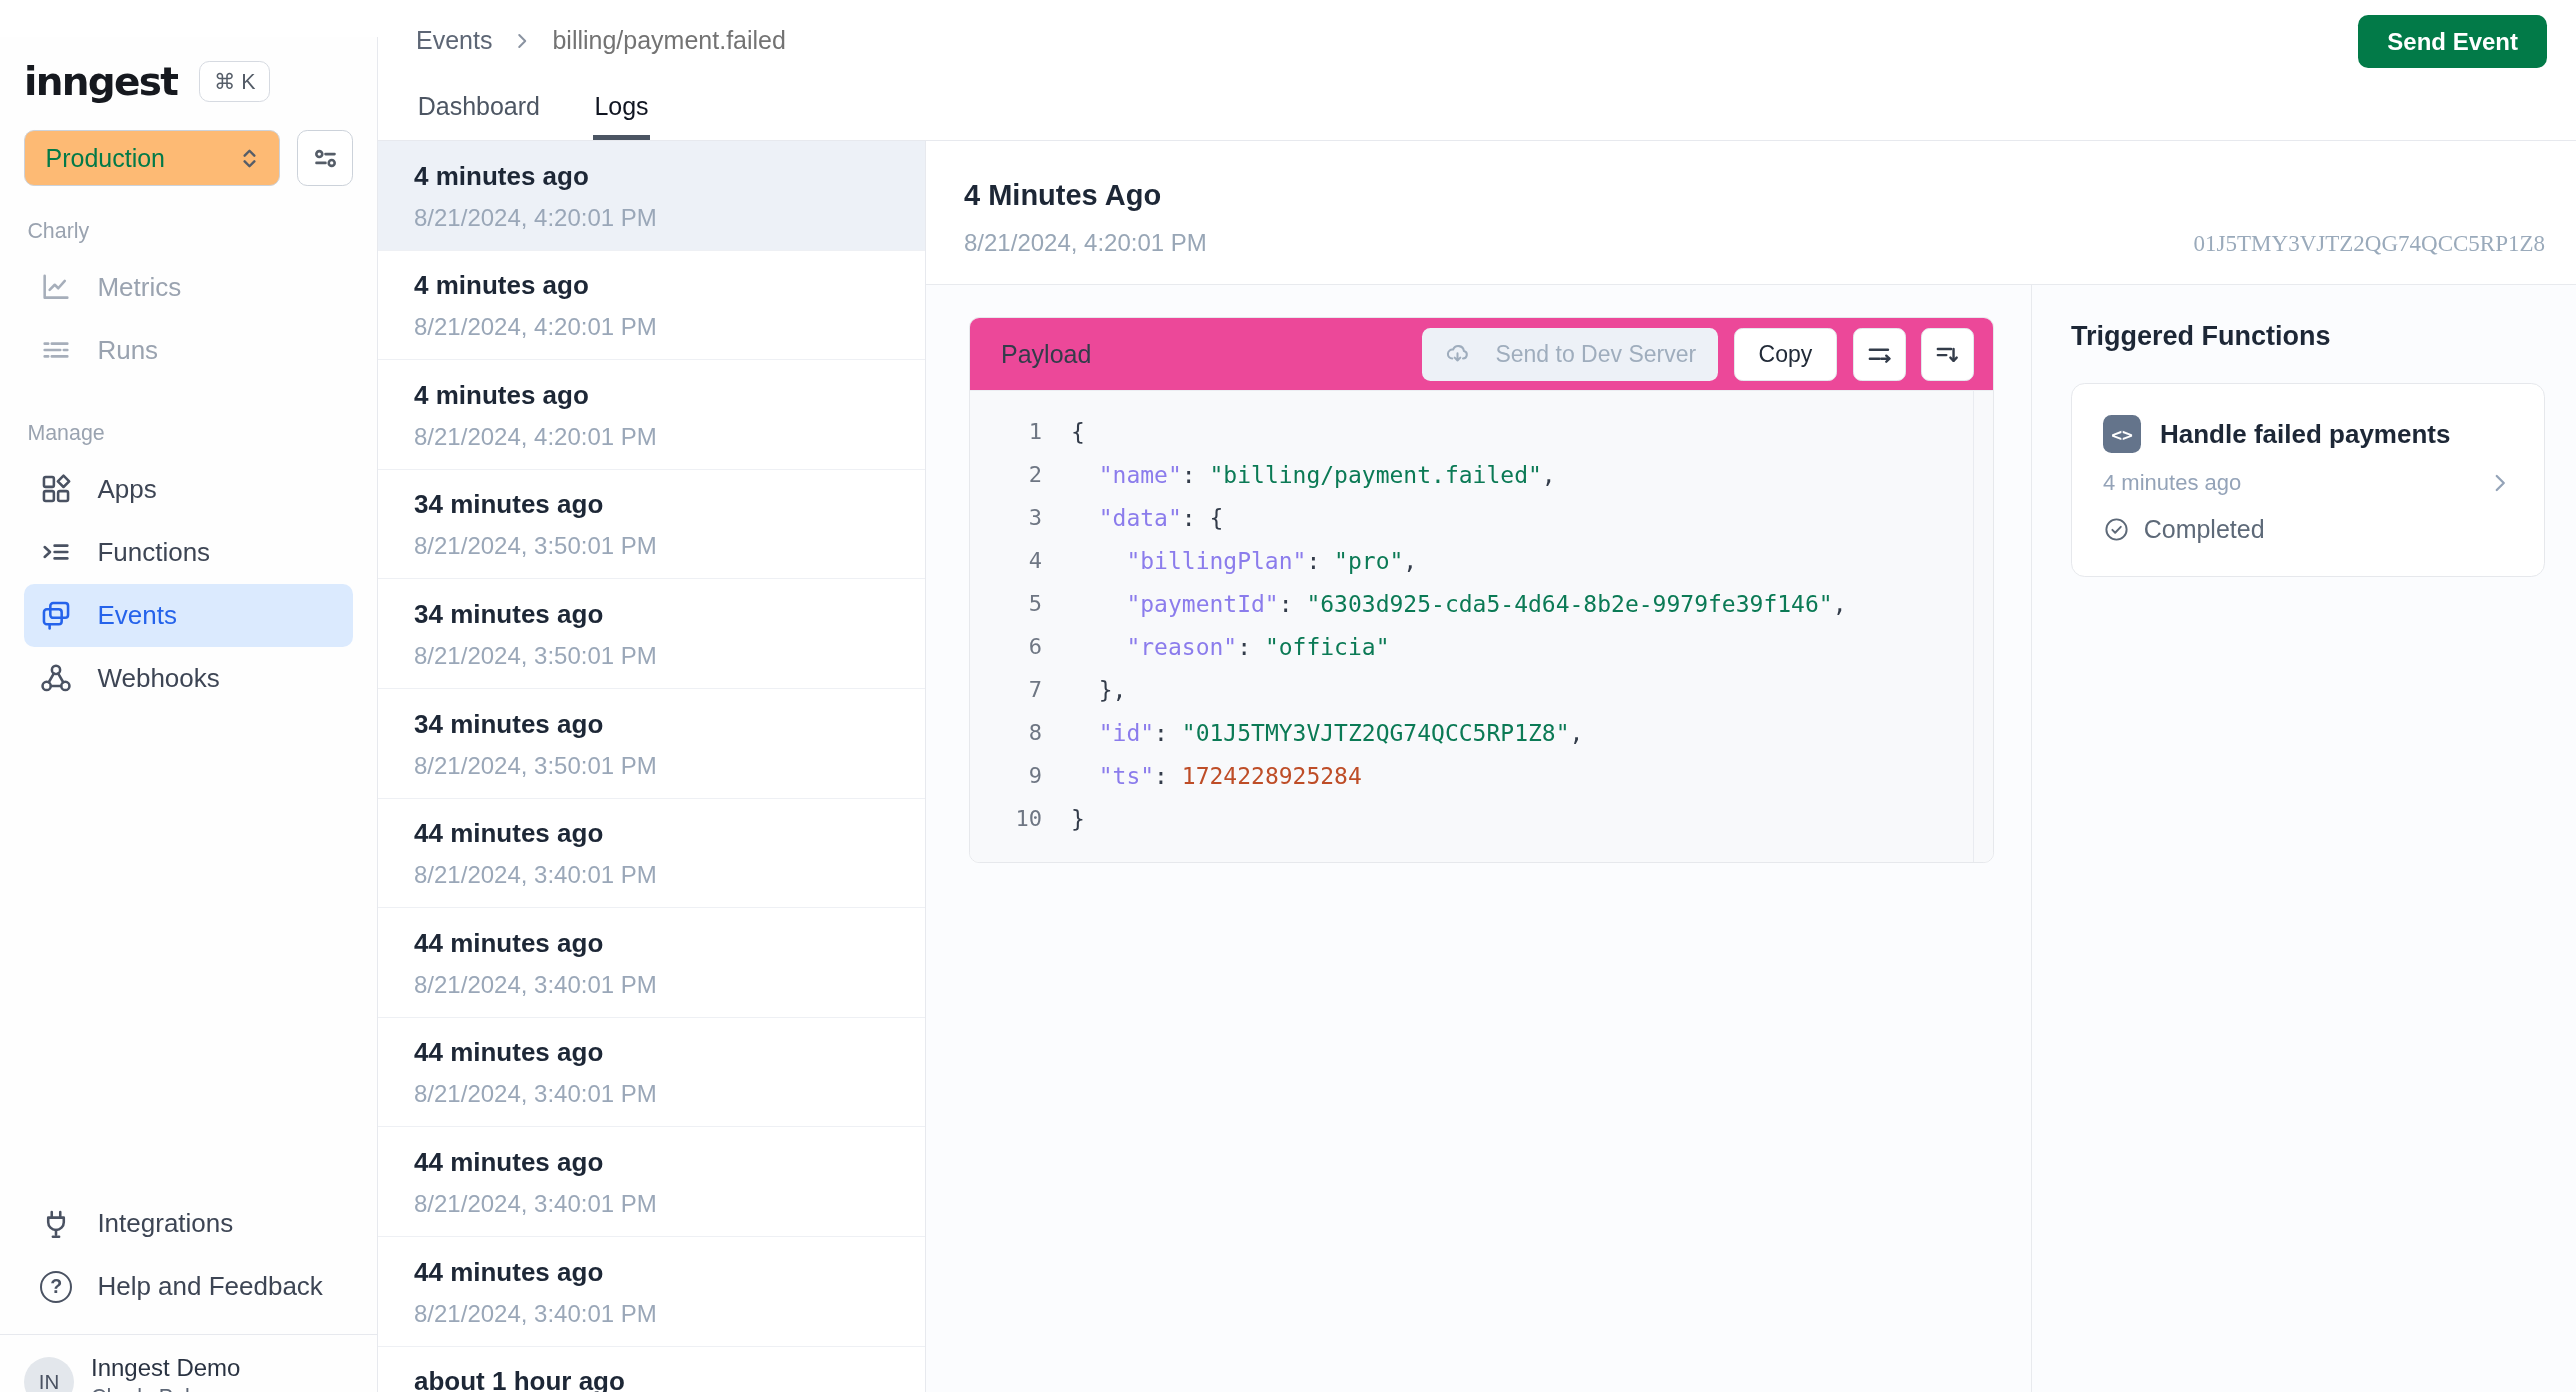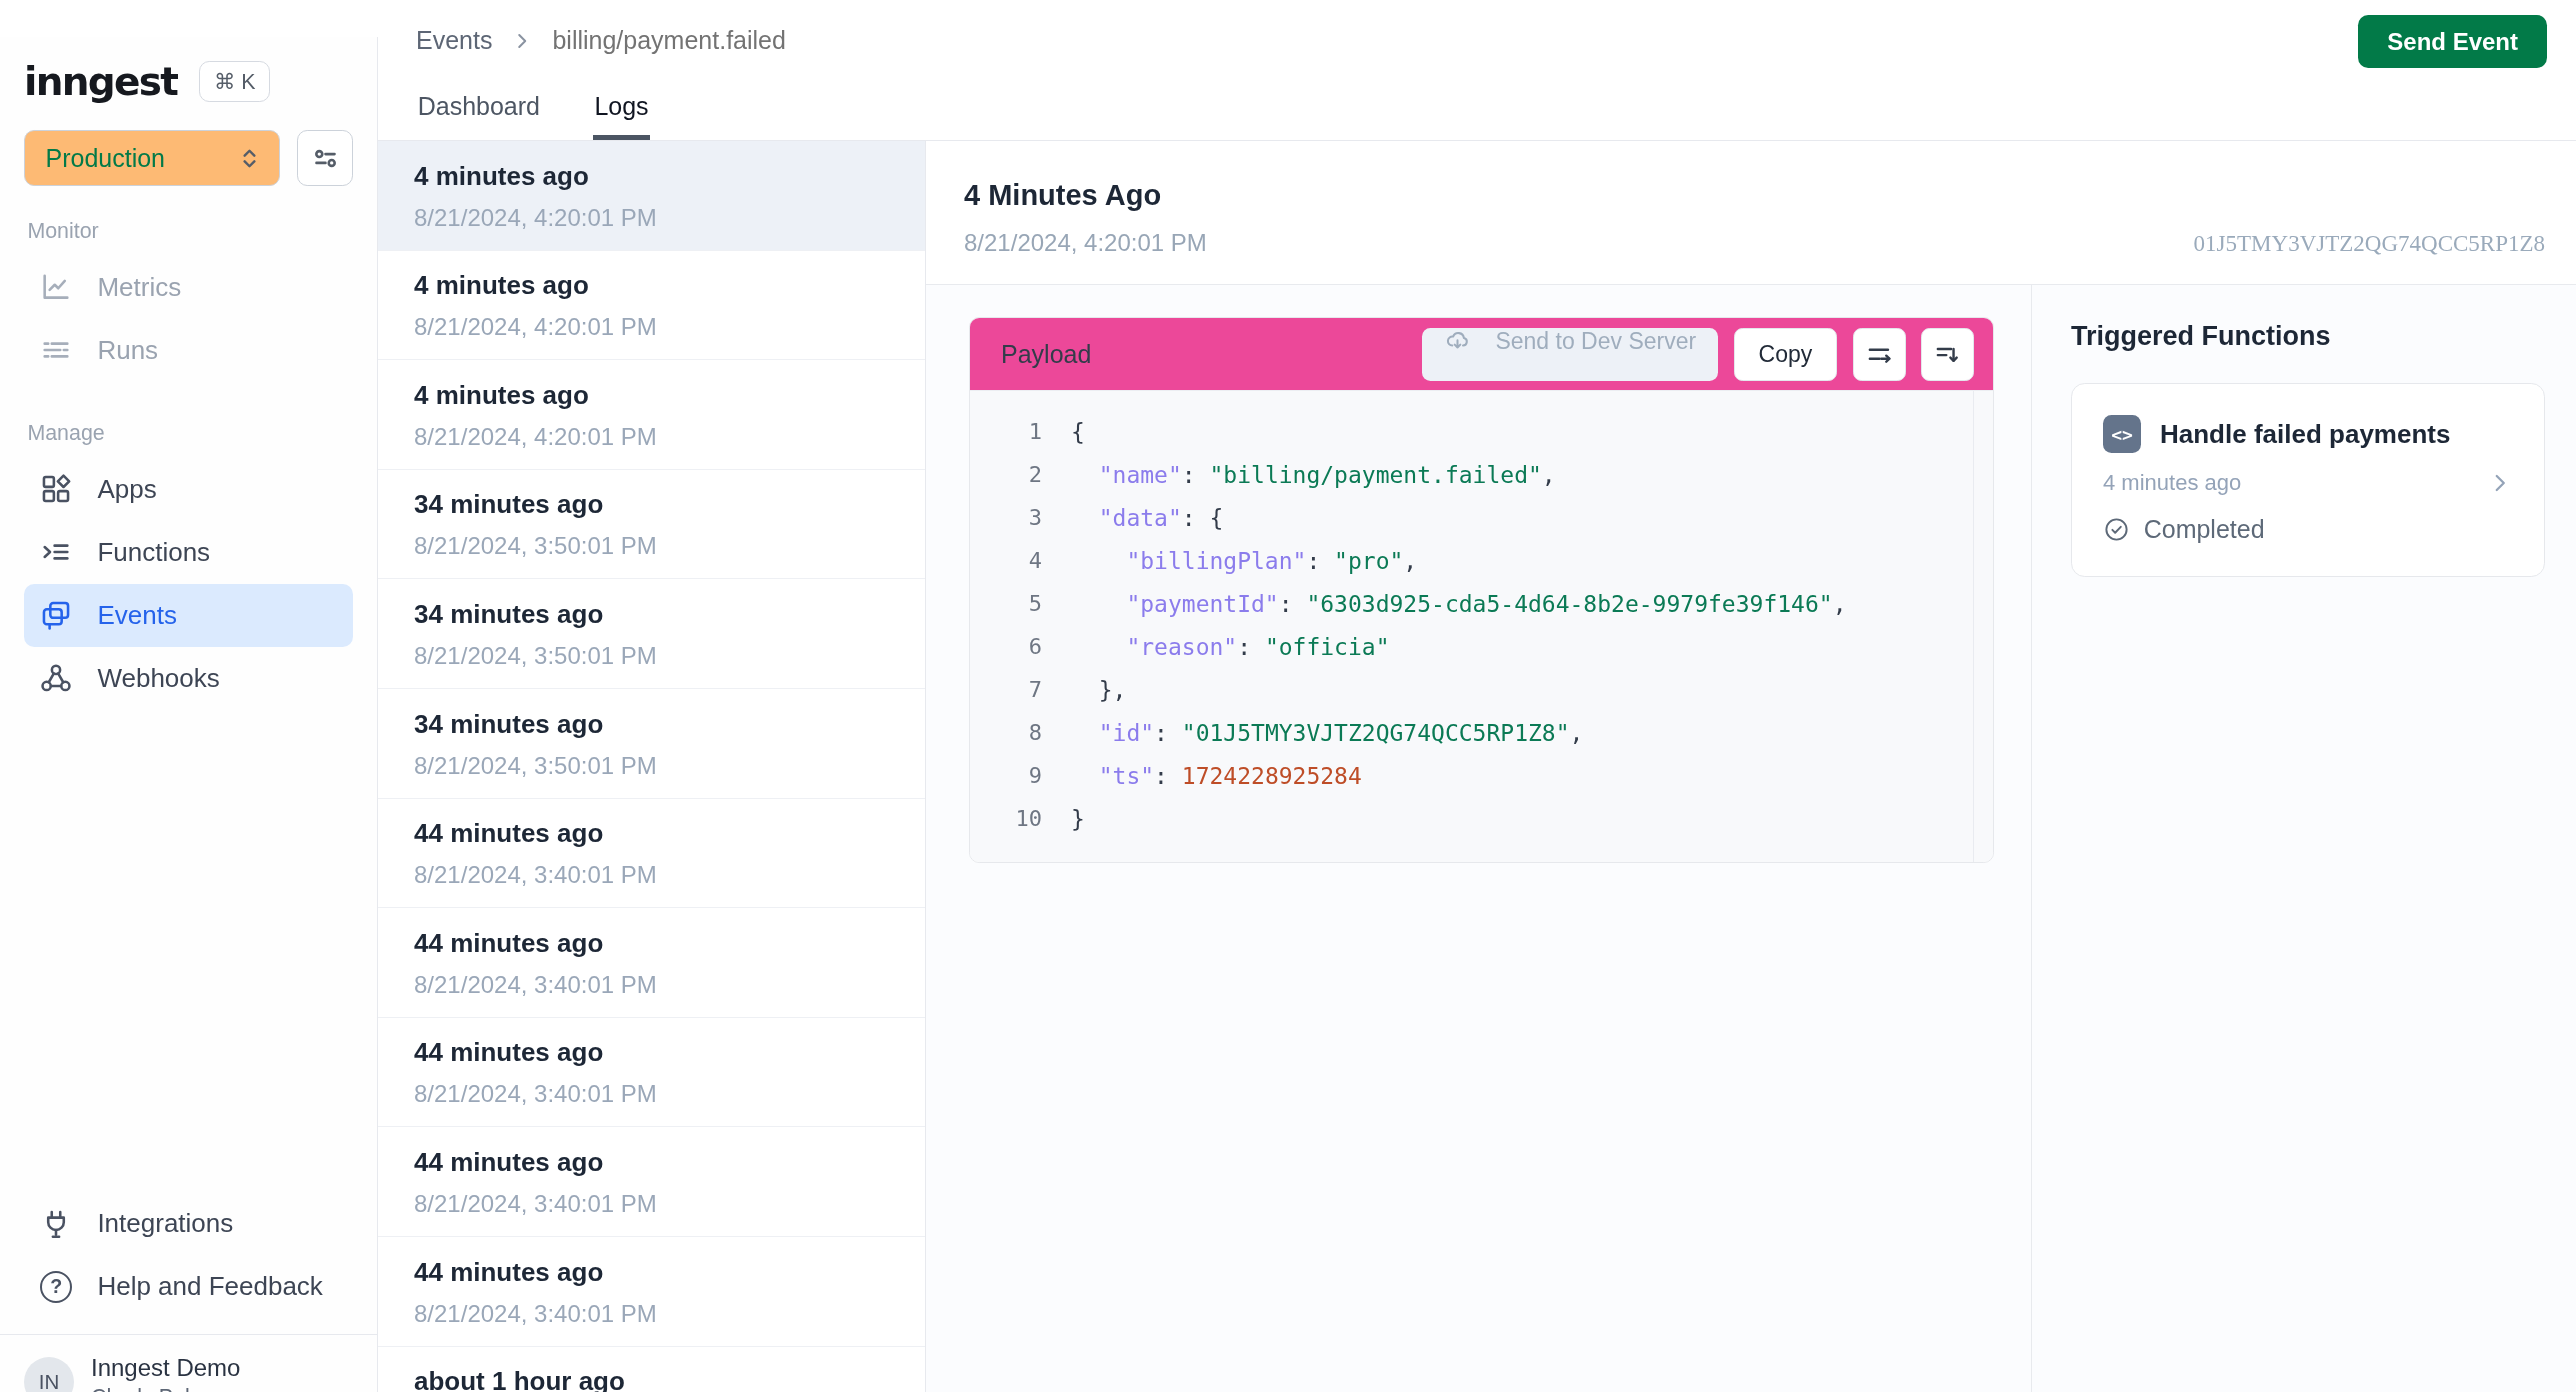--- a/index.html
+++ b/index.html
@@ -120,21 +120,21 @@
     width: 1025px; background: #fff;
     border: 1.7px solid #e6e8ec; border-radius: 10.2px; overflow: hidden;
   }
   .payload-header {
     height: 72px; display: flex; align-items: center; justify-content: space-between;
     padding: 0 19px 0 31px; background: #ec4899;
   }
   .payload-title { font-size: 25px; color: #333c4a; }
   .payload-actions { display: flex; align-items: center; gap: 15.4px; }
   .btn-disabled {
-    display: flex; gap: 24px;
+    display: flex; align-items: center; gap: 24px;
     background: #edf1f7; color: #9fadbd; border: none; border-radius: 8.5px;
     height: 53px; padding: 0 22px; font-size: 23px; font-family: inherit; cursor: default;
   }
   .btn-plain {
     background: #fff; color: #222b38; border: 1.7px solid #e3e7ec; border-radius: 8.5px;
     height: 53px; padding: 0 24px; font-size: 23px; font-family: inherit; cursor: pointer;
   }
   .btn-icon {
     width: 53px; height: 53px; background: #fff; border: 1.7px solid #e3e7ec; border-radius: 8.5px;
     display: flex; align-items: center; justify-content: center; color: #333c4a; cursor: pointer;
@@ -202,21 +202,21 @@
               <path d="M5 15.4h7"></path>
               <circle cx="16.8" cy="15.4" r="2.3"></circle>
             </svg>
         </span>
       </div>
     </div>
   </div>
 
   <nav class="side-nav" id="sidebar-sections">
       <div class="nav-section">
-        <div class="nav-section-label">Monitor</div>
+        <div class="nav-section-label">Charly</div>
         <div class="nav-item disabled">
           <span class="nico">
             <svg width="34" height="34" viewBox="0 0 24 24" fill="none" stroke="currentColor" stroke-width="1.8" stroke-linecap="round" stroke-linejoin="round">
               <path d="M4 4v15.5h16"></path>
               <path d="M7.5 14l3.6-3.6 2.5 2.5 4.6-5.2"></path>
             </svg>
           </span>
           <span>Metrics</span>
         </div>
         <div class="nav-item disabled">

